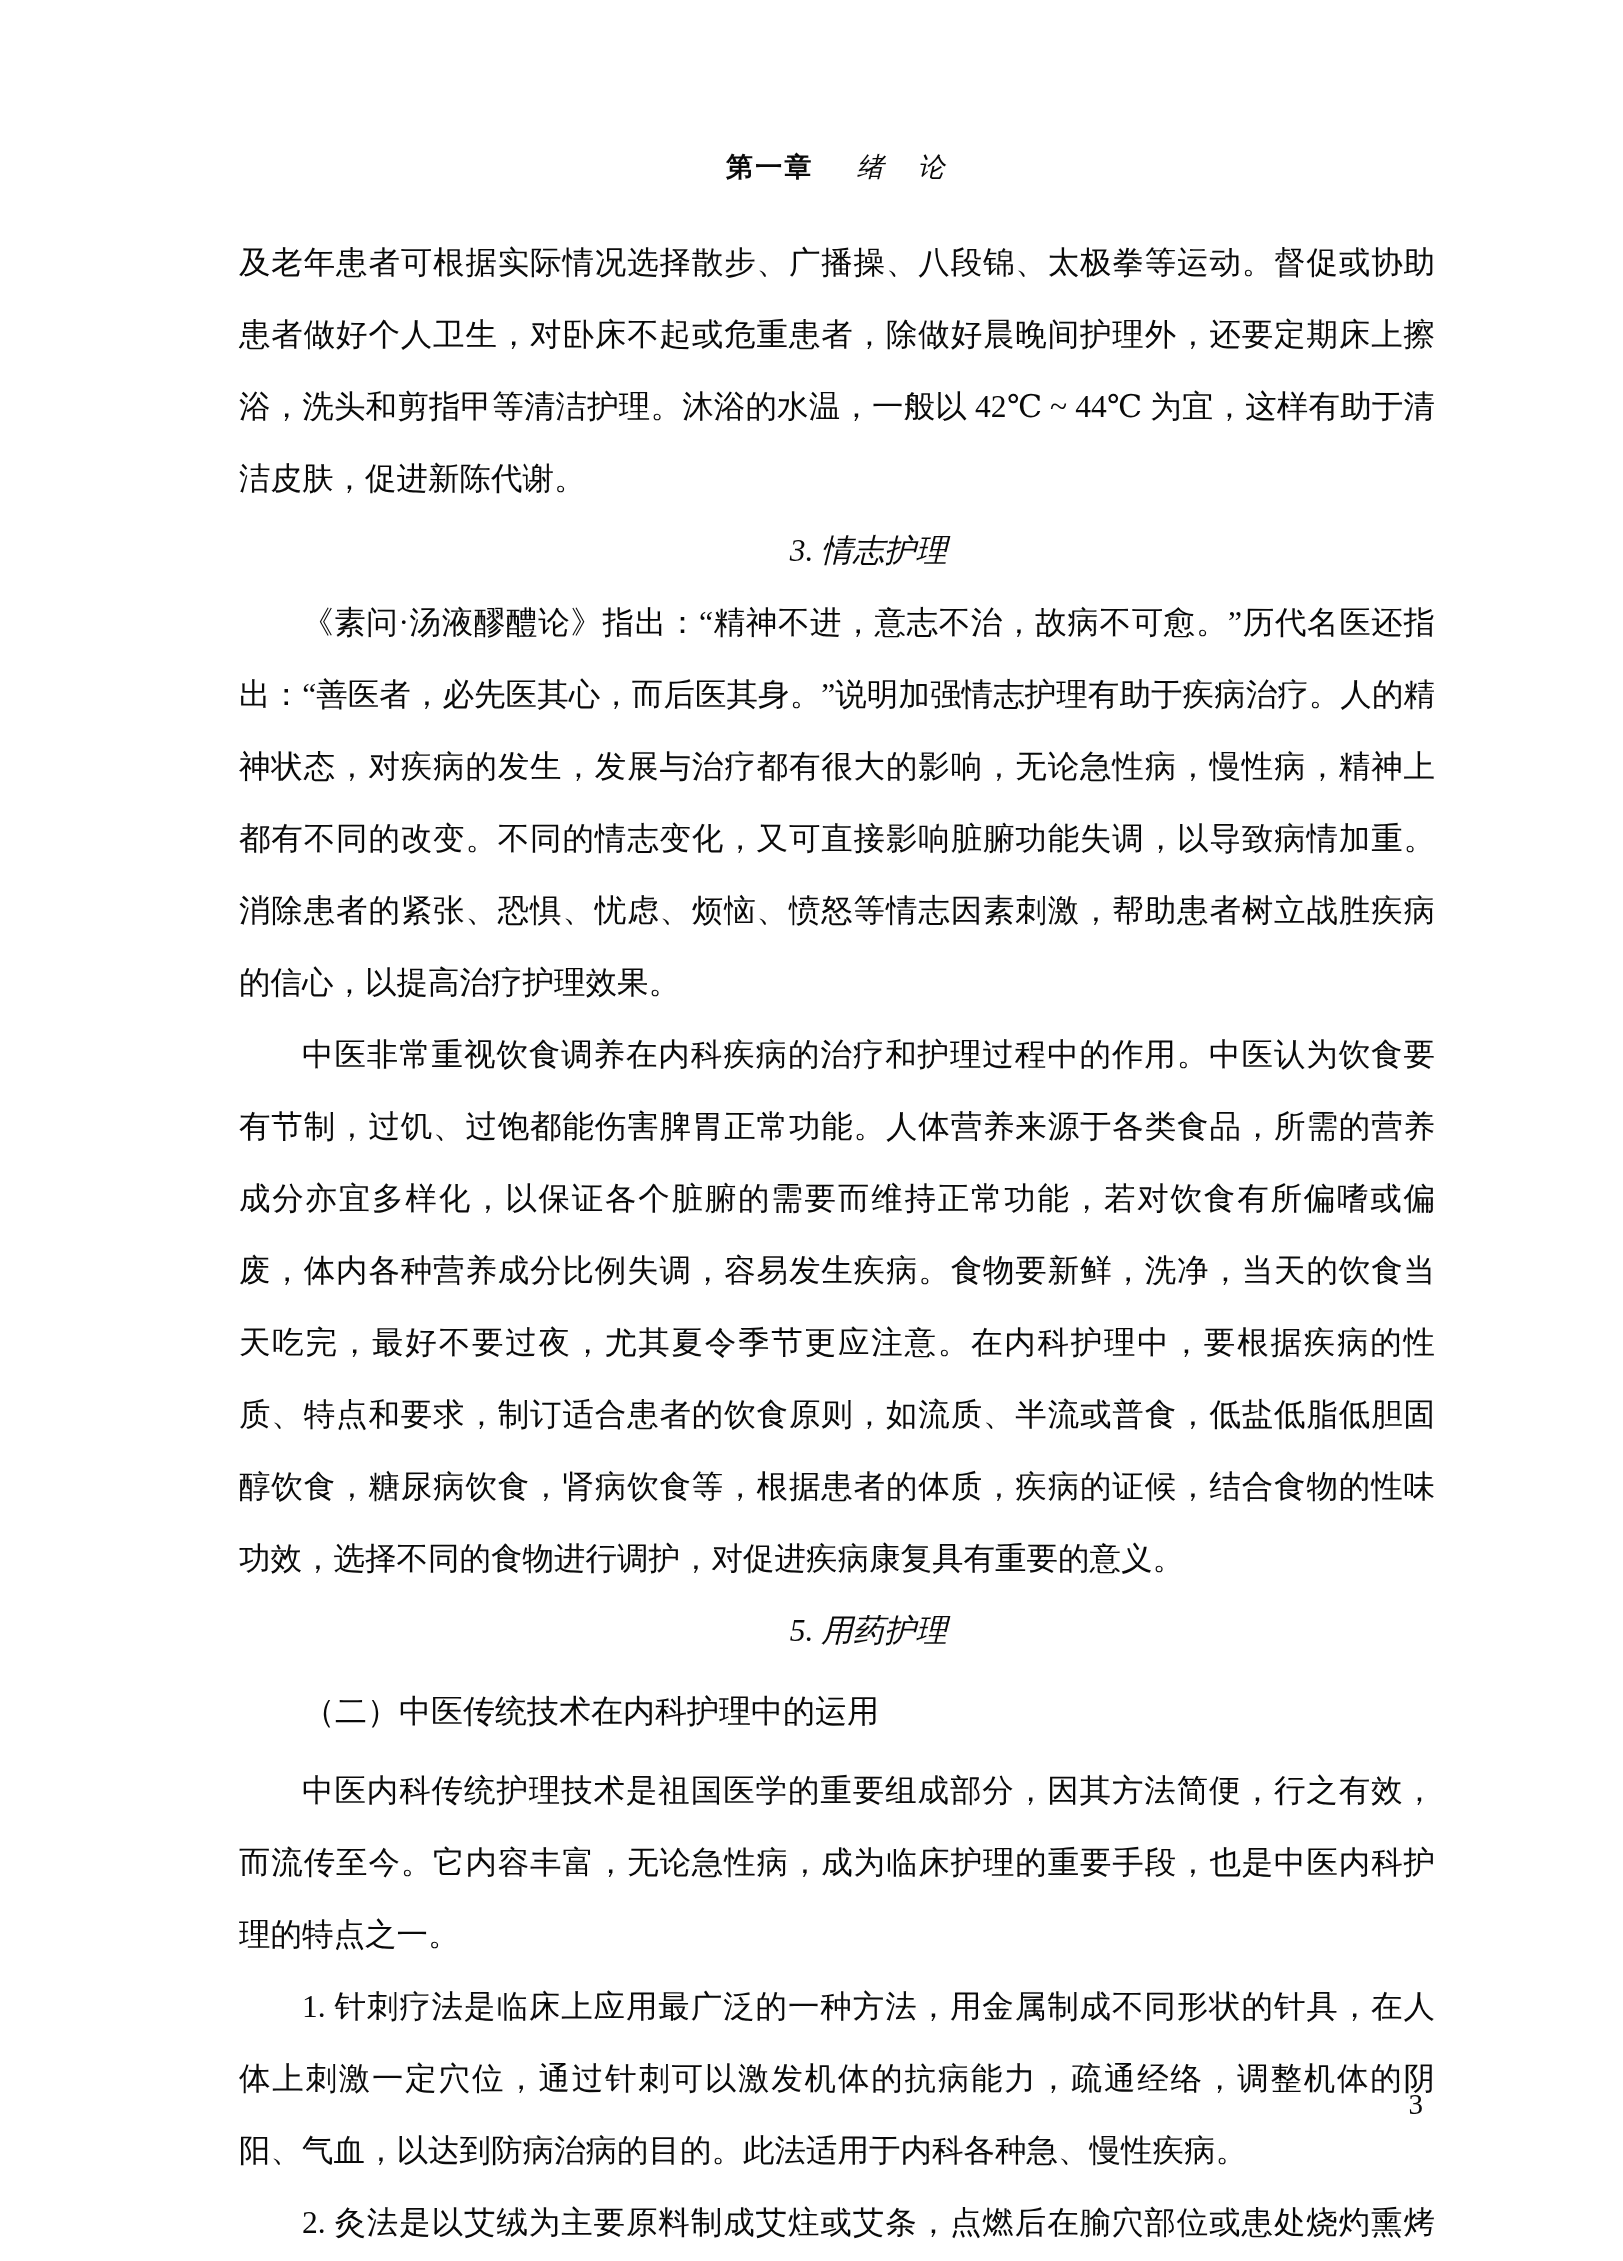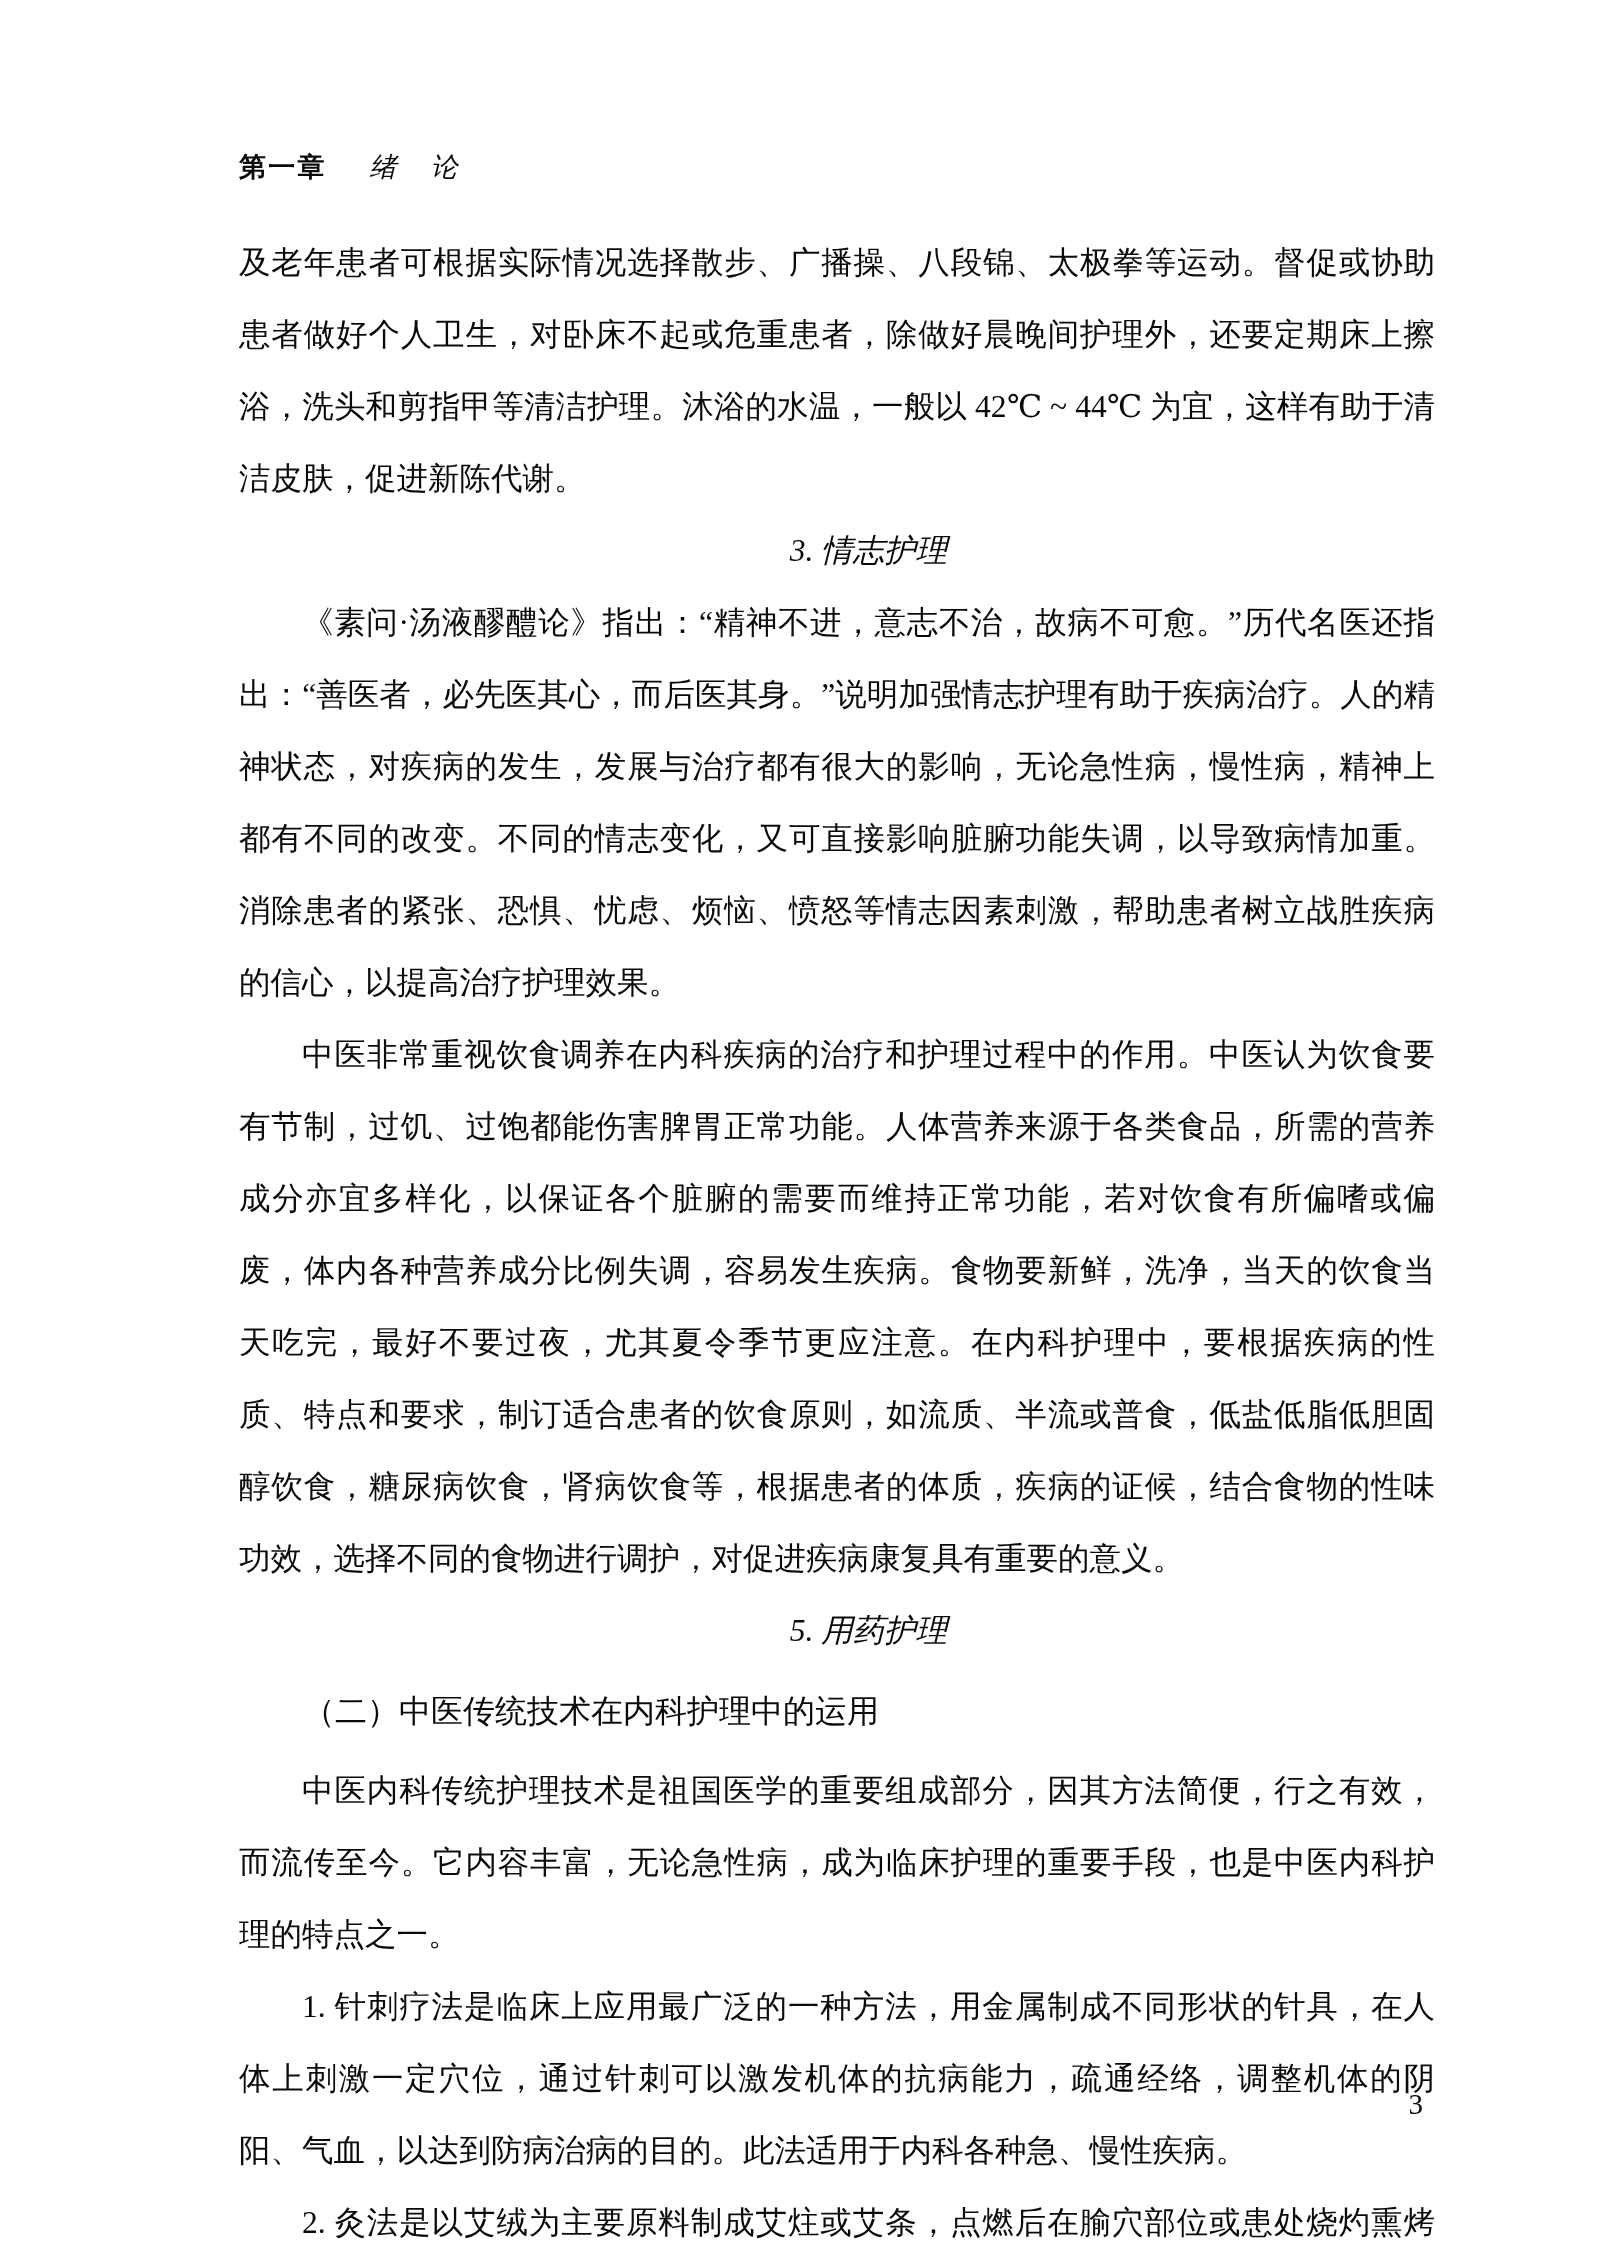--- a/index.html
+++ b/index.html
@@ -5,21 +5,21 @@
 <style>
   html,body{margin:0;padding:0;}
   body{
     width:1624px;height:2261px;
     background:#ffffff;color:#0a0a0a;
     position:relative;overflow:hidden;
     font-family:"Liberation Serif","DejaVu Serif",serif;
   }
   .running-head{
     position:absolute;left:239px;top:150px;width:1196px;
-    text-align:left;font-size:27px;line-height:34px;
+    text-align:center;font-size:27px;line-height:34px;
     white-space:nowrap;
   }
   .running-head .chapter{font-weight:700;letter-spacing:2.2px;margin-right:43px;}
   .running-head .title{letter-spacing:3.4px;font-style:italic;}
   .page-body{
     position:absolute;left:239px;top:227px;width:1196px;
     font-size:31.5px;line-height:72px;
     text-align:justify;text-justify:inter-ideograph;
   }
   .blk{margin:0;}

